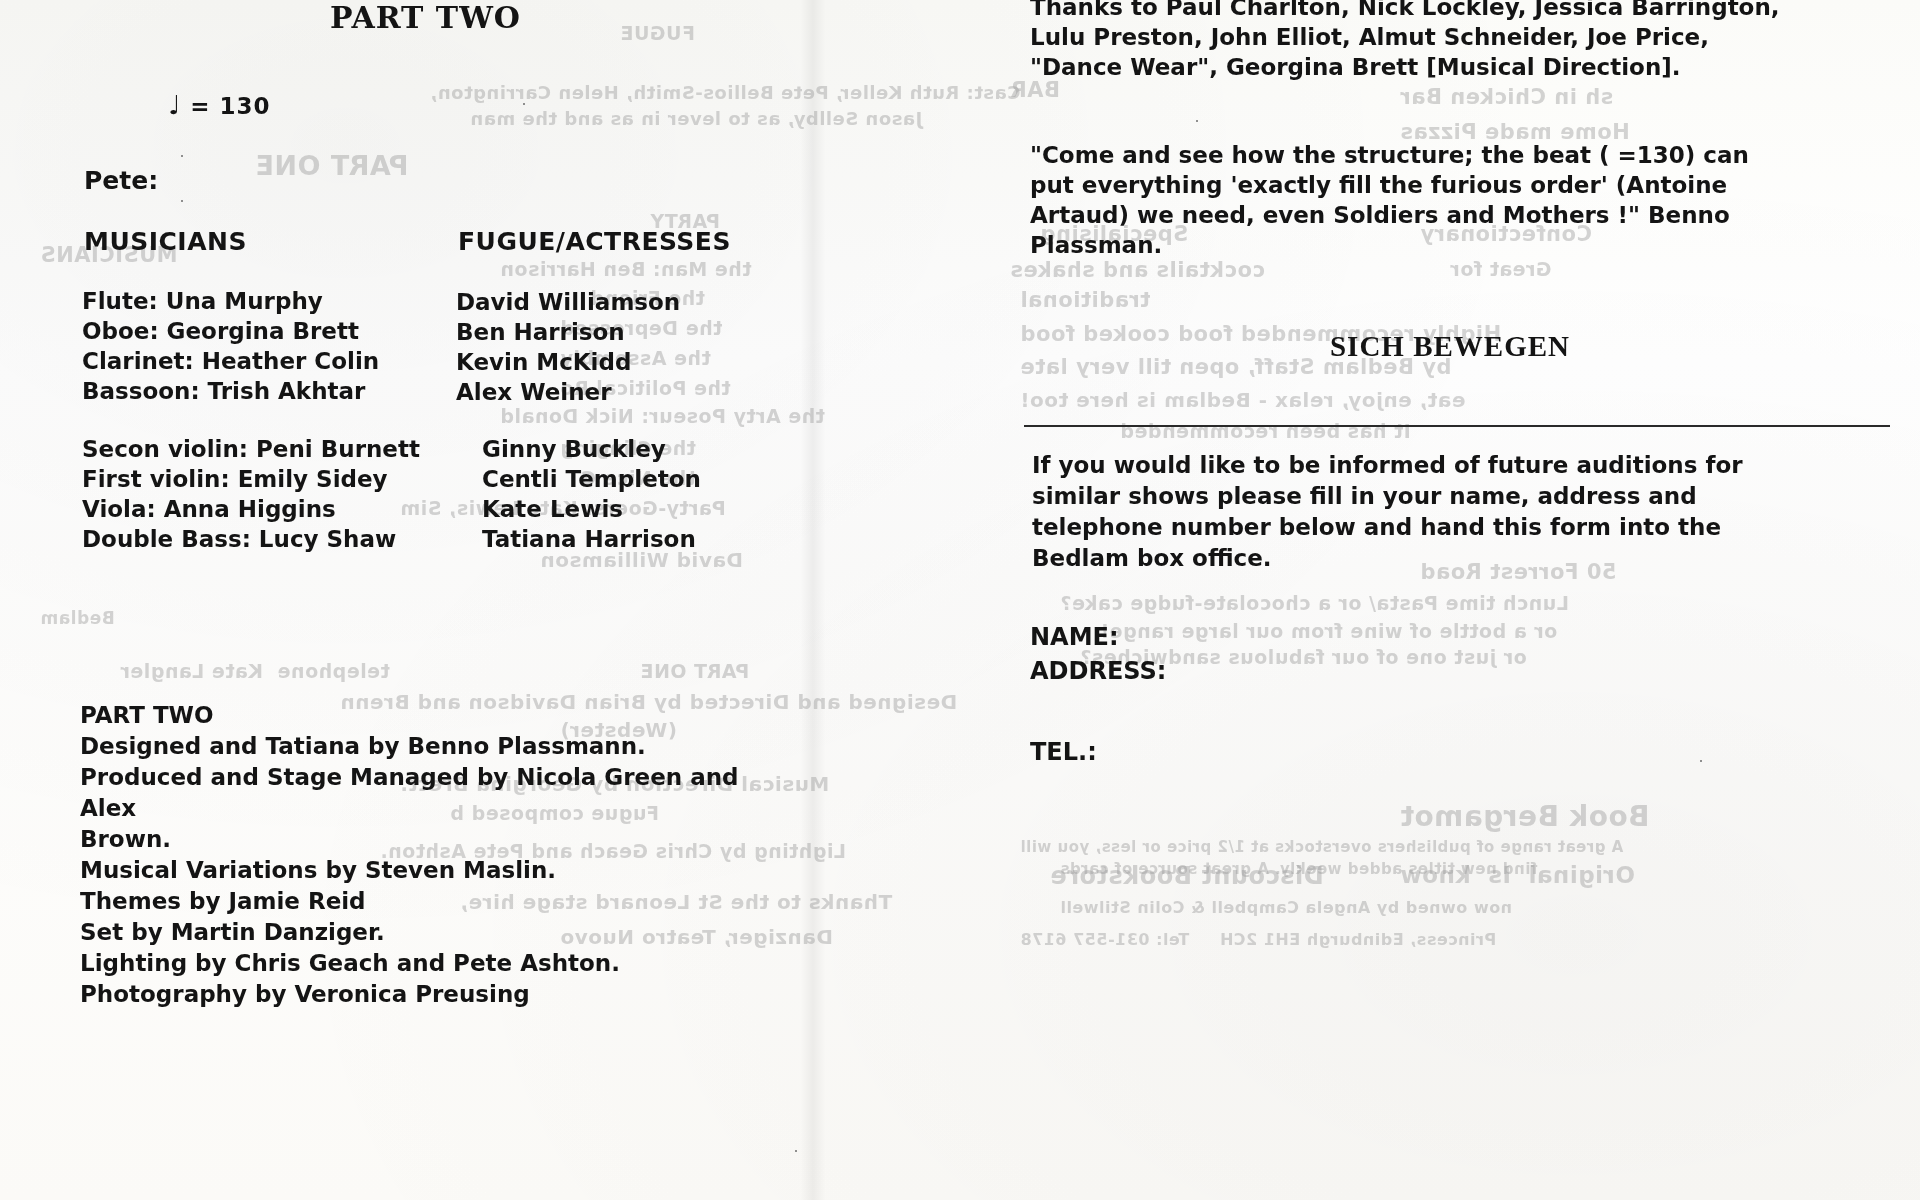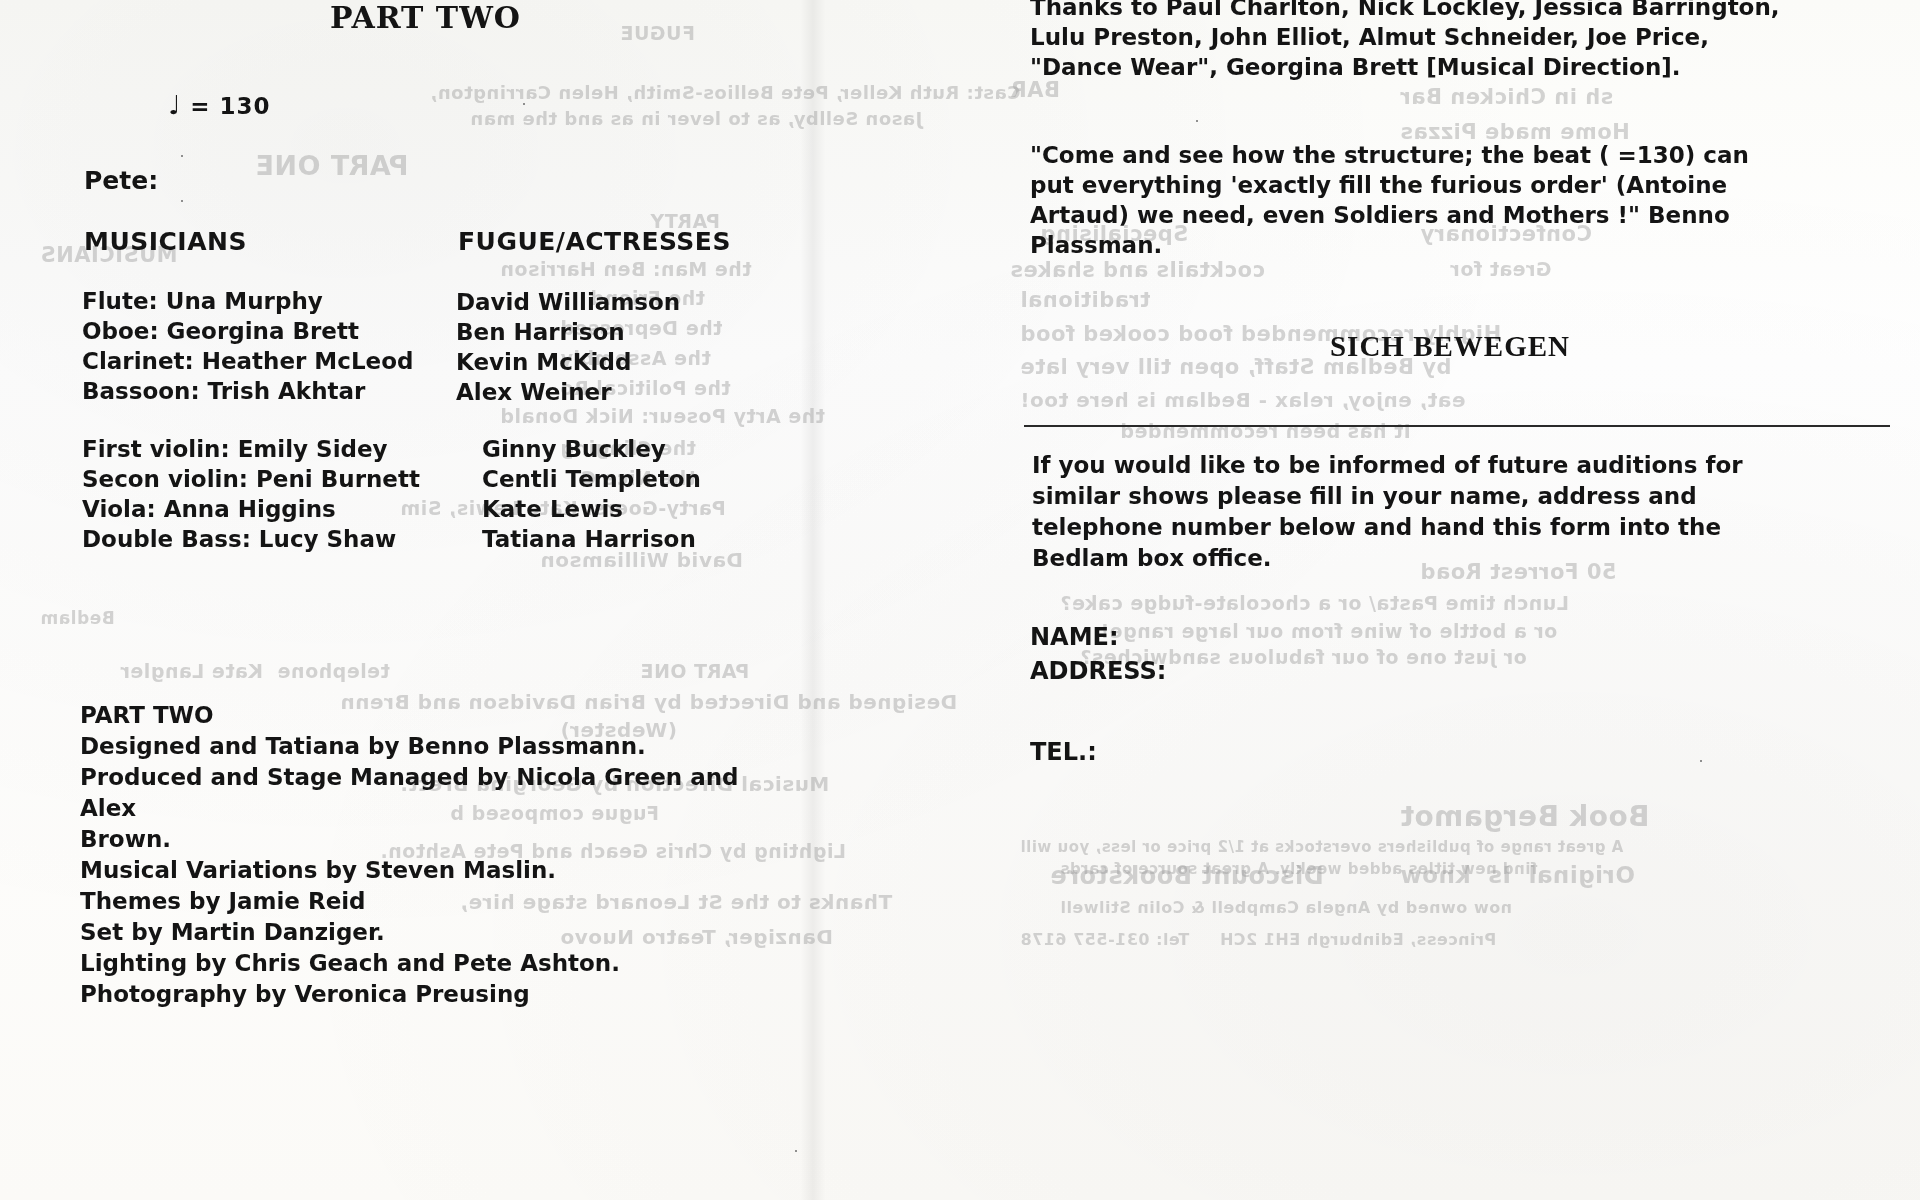--- a/index.html
+++ b/index.html
@@ -287,27 +287,27 @@
   <div class="tempo"><span class="note-glyph">♩</span> <span>= 130</span></div>
 
   <div class="cast-label">Pete:</div>
 
   <div class="col-head-musicians">MUSICIANS</div>
   <div class="col-head-actors">FUGUE/ACTRESSES</div>
 
   <div class="musicians-block">
     <div>Flute: Una Murphy</div>
     <div>Oboe: Georgina Brett</div>
-    <div>Clarinet: Heather McLeod</div>
+    <div>Clarinet: Heather Colin</div>
     <div>Bassoon: Trish Akhtar</div>
   </div>
 
   <div class="musicians-block2">
+    <div>Secon violin: Peni Burnett</div>
     <div>First violin: Emily Sidey</div>
-    <div>Secon violin: Peni Burnett</div>
     <div>Viola: Anna Higgins</div>
     <div>Double Bass: Lucy Shaw</div>
   </div>
 
   <div class="actors-block">
     <div>David Williamson</div>
     <div>Ben Harrison</div>
     <div>Kevin McKidd</div>
     <div>Alex Weiner</div>
   </div>

